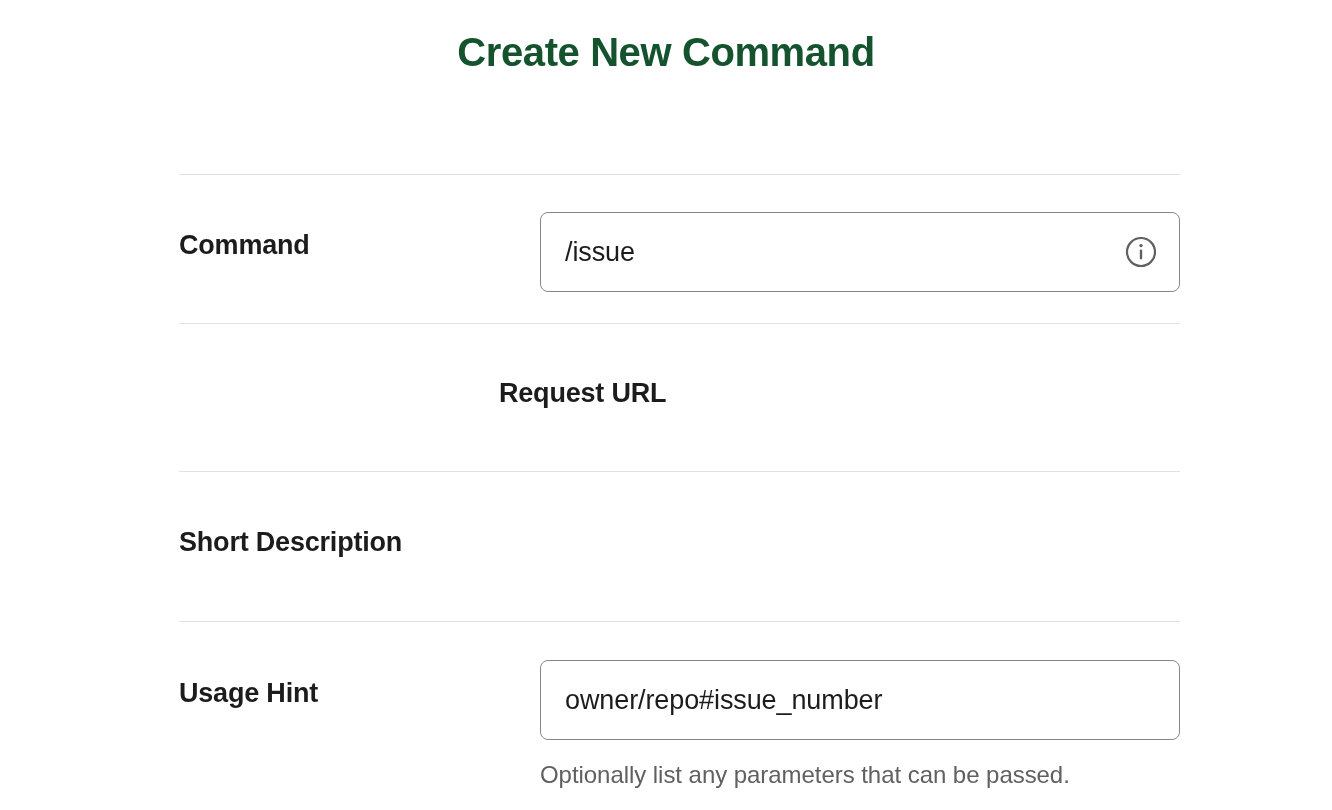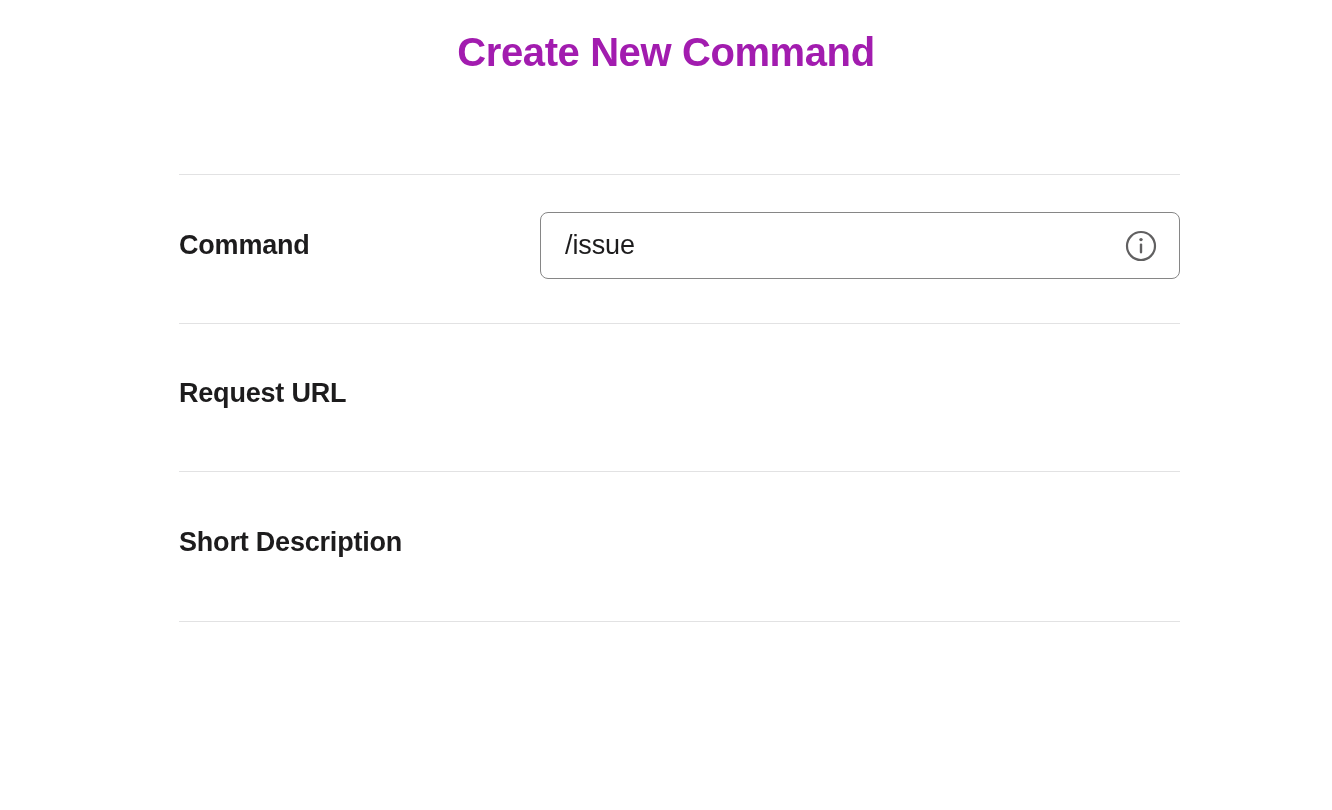--- a/index.html
+++ b/index.html
@@ -26,21 +26,21 @@
     box-shadow: 0 1px 0 0 rgba(29,28,29,0.08), 0 4px 6px -3px rgba(29,28,29,0.06);
     display: flex;
     align-items: center;
     justify-content: center;
     box-sizing: border-box;
   }
   .modal-title {
     font-size: 40px;
     font-weight: 700;
     letter-spacing: -0.4px;
-    color: #a21caf;
+    color: #14532d;
     line-height: 1;
     margin: 0;
     padding-bottom: 6px;
   }
 
   
   .modal-body {
     position: absolute;
     left: 0;
     top: 110px;
@@ -64,21 +64,21 @@
     margin: 0;
   }
 
   .form-row {
     display: flex;
     align-items: flex-start;
     box-sizing: border-box;
   }
 
   .row-command    { height: 148px; padding-top: 37px; }
-  .row-url        { height: 147px; padding-top: 36px; }
+  .row-url        { height: 147px; padding-top: 36px; justify-content: center; }
   .row-desc       { height: 149px; padding-top: 37px; }
   .row-hint       { padding-top: 38px; }
 
   .field-label {
     width: 361px;
     flex: 0 0 361px;
     font-size: 27px;
     font-weight: 700;
     color: #1d1c1d;
     line-height: 66px;
@@ -88,21 +88,21 @@
   }
 
   .field-col {
     flex: 1 1 auto;
     min-width: 0;
   }
 
   .input-wrap {
     position: relative;
     width: 640px;
-    height: 67px;
+    height: 80px;
     border: 1px solid #868686;
     border-radius: 8px;
     background: #ffffff;
     box-sizing: border-box;
     display: flex;
     align-items: center;
   }
 
   .text-input {
     border: 0;
@@ -176,15 +176,24 @@
     </div>
 
     <hr class="divider">
 
     <div class="form-row row-desc">
       <div class="field-label">Short Description</div>
     </div>
 
     <hr class="divider">
 
+    <div class="form-row row-hint">
+      <div class="field-label">Usage Hint</div>
+      <div class="field-col">
+        <div class="input-wrap">
+          <input class="text-input" type="text" value="owner/repo#issue_number" style="">
+        </div>
+        <div class="help-text">Optionally list any parameters that can be passed.</div>
+      </div>
+    </div>
 
   </div>
 </div>
 
 </body></html>

